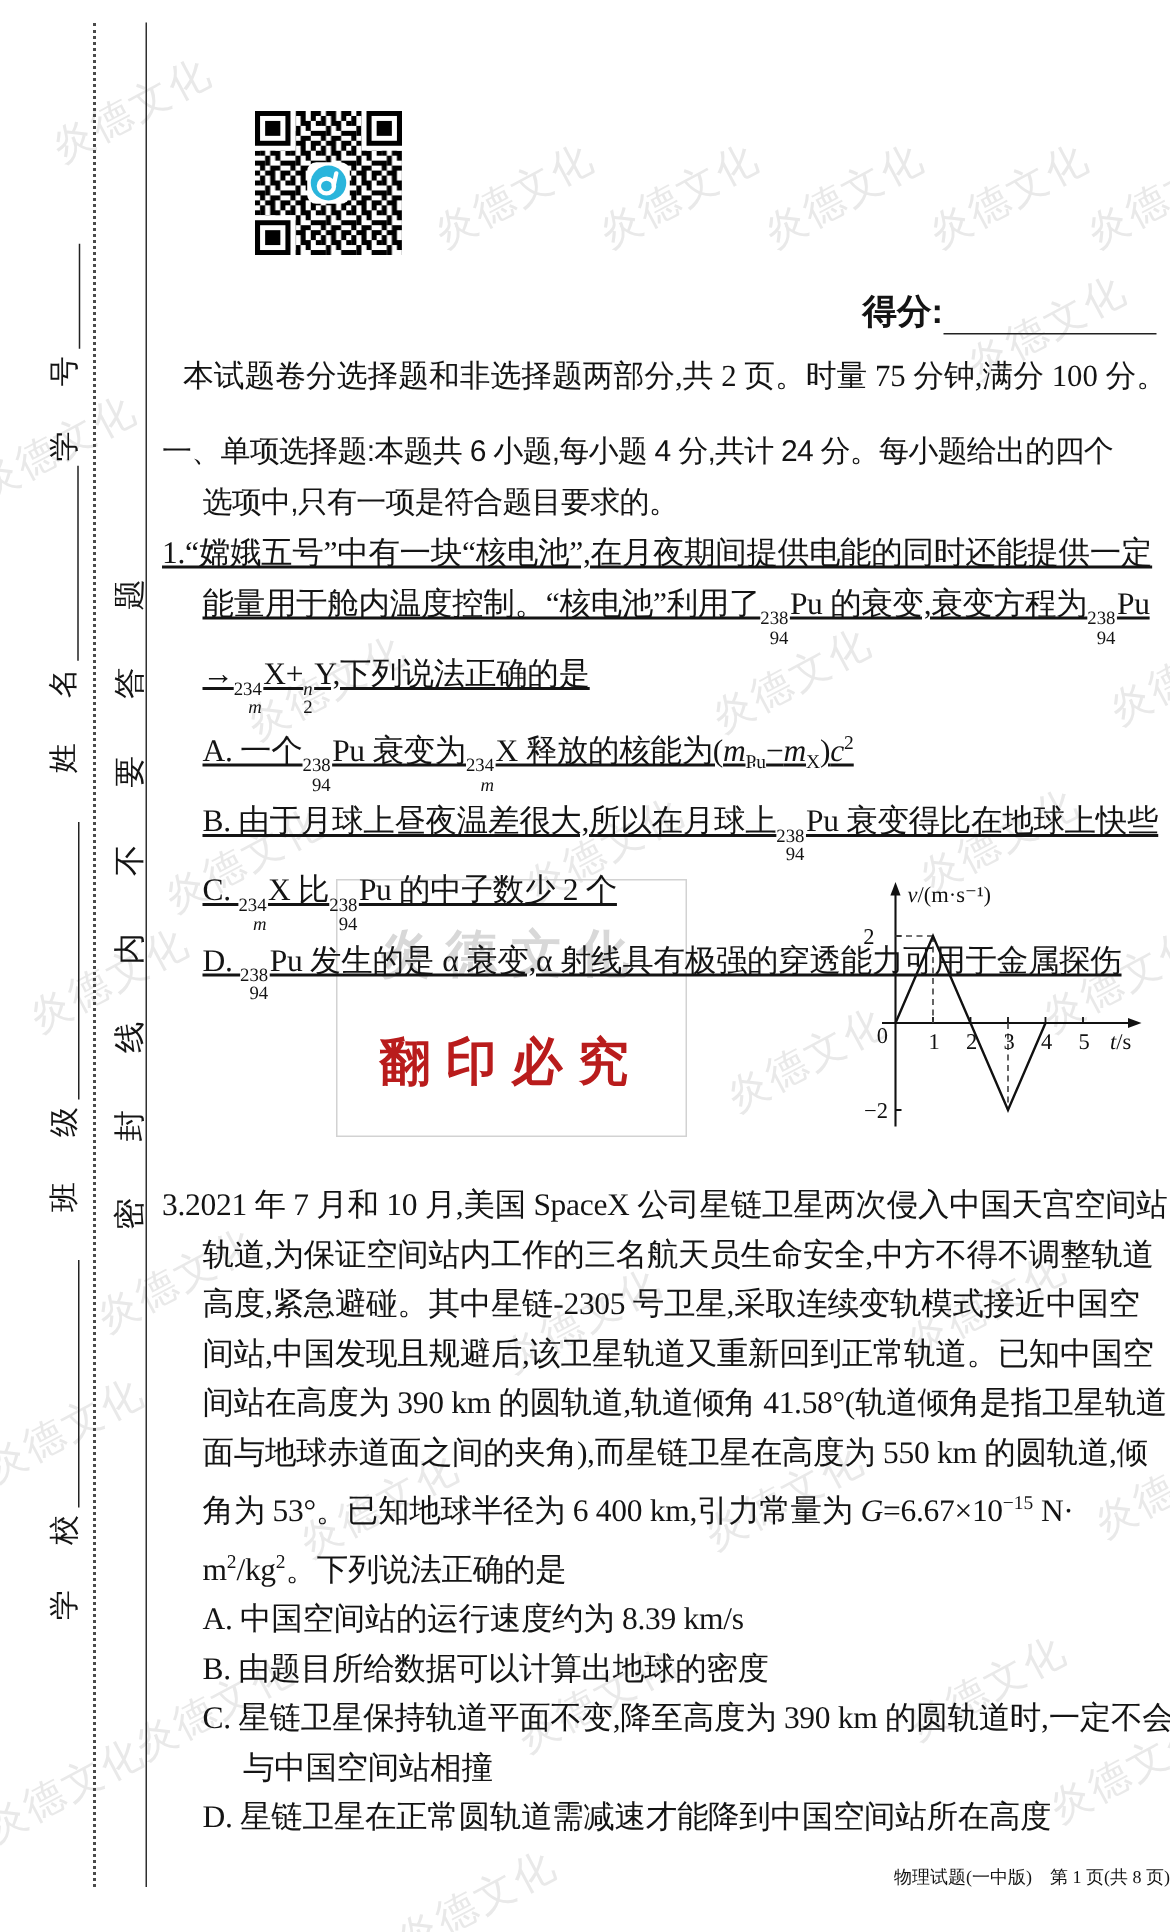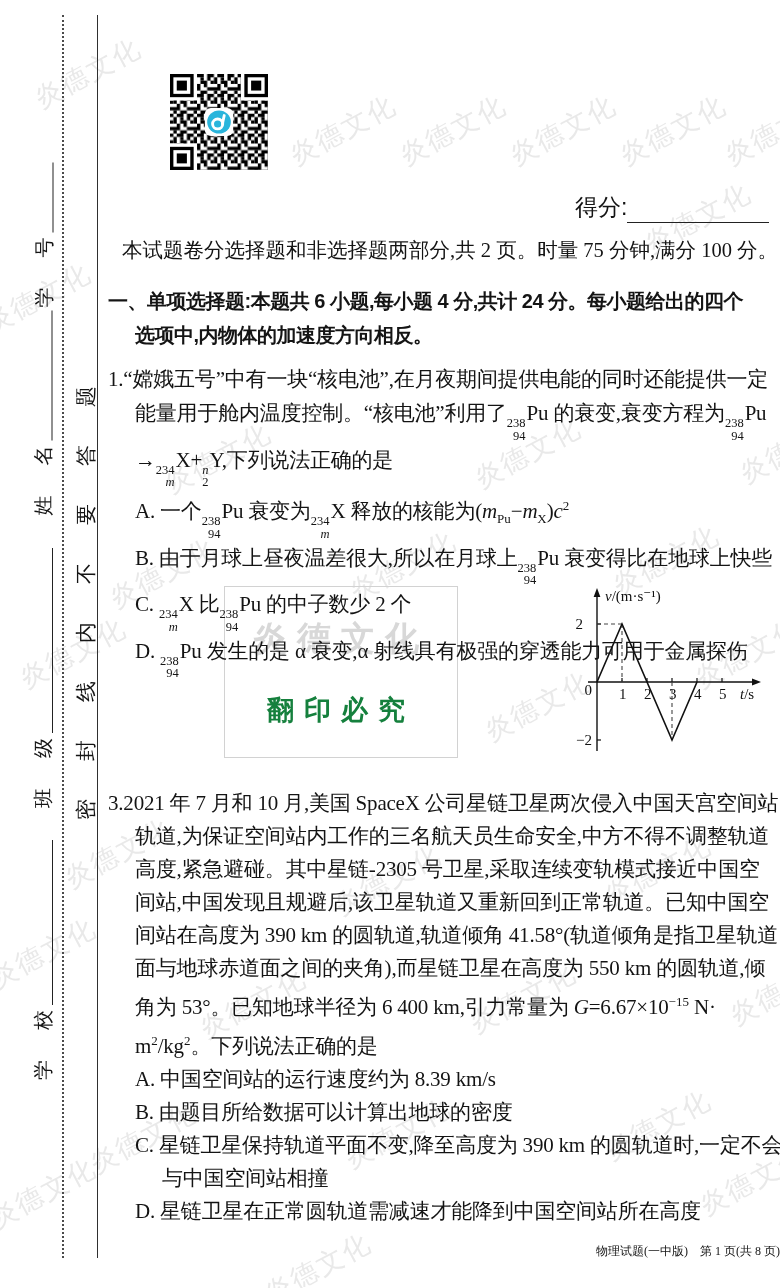--- a/index.html
+++ b/index.html
@@ -8,47 +8,47 @@
   
   .wm{position:absolute;font-size:27px;color:#e9e9e9;transform:rotate(-28deg);
       letter-spacing:2px;white-space:nowrap;z-index:0;
       font-family:"Liberation Sans","DejaVu Sans",sans-serif;}
   
   .stamp{position:absolute;left:224px;top:586px;width:232px;height:170px;border:1px solid #d2d2d2;
          z-index:1;display:flex;flex-direction:column;justify-content:space-evenly;align-items:center;
          font-family:"Liberation Sans","DejaVu Sans",sans-serif;font-weight:bold;}
   .stamp .s1{font-size:34px;color:#d8d8d8;letter-spacing:10px;}
   .stamp .s2{font-size:34px;color:#efefef;letter-spacing:10px;}
-  .stamp .s3{font-size:27px;color:#15803d;letter-spacing:10px;}
+  .stamp .s3{font-size:34px;color:#b91c1c;letter-spacing:10px;}
   
   .vline-dotted{position:absolute;left:62px;top:15px;height:1243px;width:0;border-left:2px dotted #4a4a4a;z-index:2;}
   .vline-solid{position:absolute;left:97px;top:15px;height:1243px;width:0;border-left:1.5px solid #2f2f2f;z-index:2;}
   .mfield{position:absolute;display:flex;align-items:flex-end;transform:rotate(-90deg);z-index:2;
           font-size:20px;letter-spacing:5px;white-space:nowrap;height:26px;}
   .mfield .lab{line-height:1;}
   .mfield .fline{display:inline-block;border-bottom:1.3px solid #222;height:3px;}
   .sealtext{position:absolute;transform:rotate(-90deg);font-size:21px;letter-spacing:38px;
             white-space:nowrap;z-index:2;height:26px;line-height:26px;}
   
   .title{position:absolute;left:96px;top:22px;width:684px;text-align:center;font-size:31px;
          font-weight:900;letter-spacing:-0.5px;z-index:3;}
   .qr{position:absolute;left:170px;top:74px;z-index:3;}
   .subject{position:absolute;left:96px;top:88px;width:684px;text-align:center;font-size:42px;font-weight:bold;
            letter-spacing:10px;z-index:3;font-family:"Liberation Sans","DejaVu Sans",sans-serif;}
-  .score{position:absolute;left:575px;top:192px;font-size:23px;font-weight:normal;z-index:3;
+  .score{position:absolute;left:575px;top:192px;font-size:23px;font-weight:bold;z-index:3;
          font-family:"Liberation Sans","DejaVu Sans",sans-serif;}
   .score .sline{display:inline-block;width:142px;height:20px;border-bottom:1.6px solid #222;vertical-align:bottom;}
   
   .intro{position:absolute;left:122px;top:236px;font-size:20.5px;white-space:nowrap;z-index:3;}
-  .heading{position:absolute;left:108px;top:284px;z-index:3;font-size:20px;font-weight:bold;
+  .heading{position:absolute;left:108px;top:284px;z-index:3;font-size:20px;font-weight:normal;
            font-family:"Liberation Sans","DejaVu Sans",sans-serif;letter-spacing:-0.5px;}
   .heading .ln{line-height:34px;white-space:nowrap;}
   .q{position:absolute;left:108px;z-index:3;font-size:21px;letter-spacing:-0.2px;}
   .q .ln{line-height:34px;white-space:nowrap;}
-  .q1{top:362px;} .q2{top:590px;} .q3{top:787px;}
+  .q1{top:351px;text-decoration:underline;} .q2{top:590px;} .q3{top:787px;}
   .q3 .ln{line-height:33px;}
   .ln.c{padding-left:27px;} .ln.cc{padding-left:54px;}
   .nuc{display:inline-flex;flex-direction:column;align-items:flex-end;font-size:12.5px;line-height:1.02;
        vertical-align:-7px;margin-right:1px;letter-spacing:0;}
   sub,sup{font-size:13px;letter-spacing:0;}
   .graph{position:absolute;left:572px;top:583px;z-index:3;}
   .graph text{font-size:15px;font-family:"Liberation Serif","DejaVu Serif",serif;fill:#111;}
   .footer{position:absolute;left:96px;top:1243px;width:684px;text-align:right;font-size:12px;z-index:3;}
 </style>
 </head>
@@ -159,21 +159,21 @@
 
 
   <div class="score">
     <span>得分:</span><span class="sline"></span>
   </div>
 
   <div class="intro">本试题卷分选择题和非选择题两部分,共 2 页。时量 75 分钟,满分 100 分。</div>
 
   <div class="heading">
     <div class="ln">一、单项选择题:本题共 6 小题,每小题 4 分,共计 24 分。每小题给出的四个</div>
-    <div class="ln c">选项中,内物体的加速度方向相反。</div>
+    <div class="ln c">选项中,只有一项是符合题目要求的。</div>
   </div>
 
   <div class="q q1">
     <div class="ln">1.“嫦娥五号”中有一块“核电池”,在月夜期间提供电能的同时还能提供一定</div>
     <div class="ln c">能量用于舱内温度控制。“核电池”利用了<span class="nuc">
           <span>238</span>
           <span>94</span>
         </span>Pu 的衰变,衰变方程为<span class="nuc">
           <span>238</span>
           <span>94</span>

